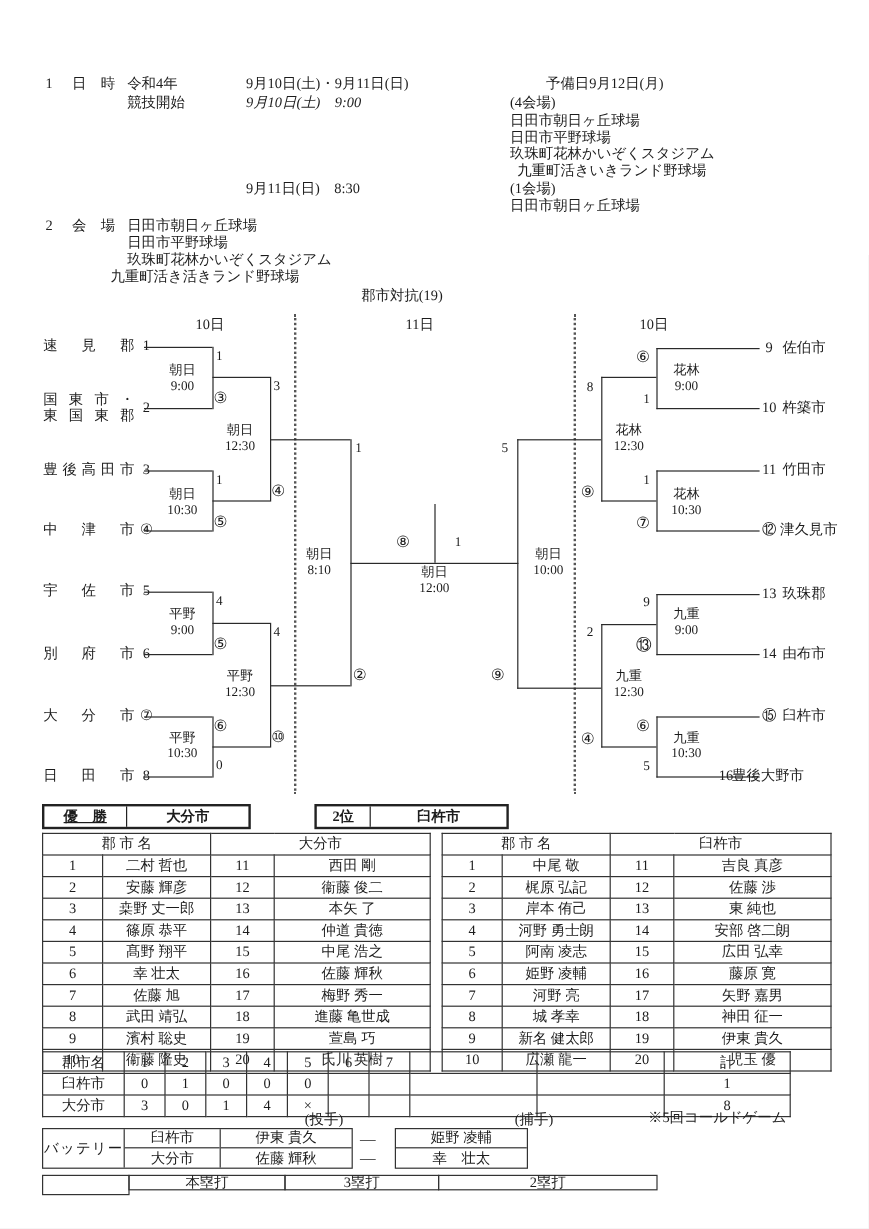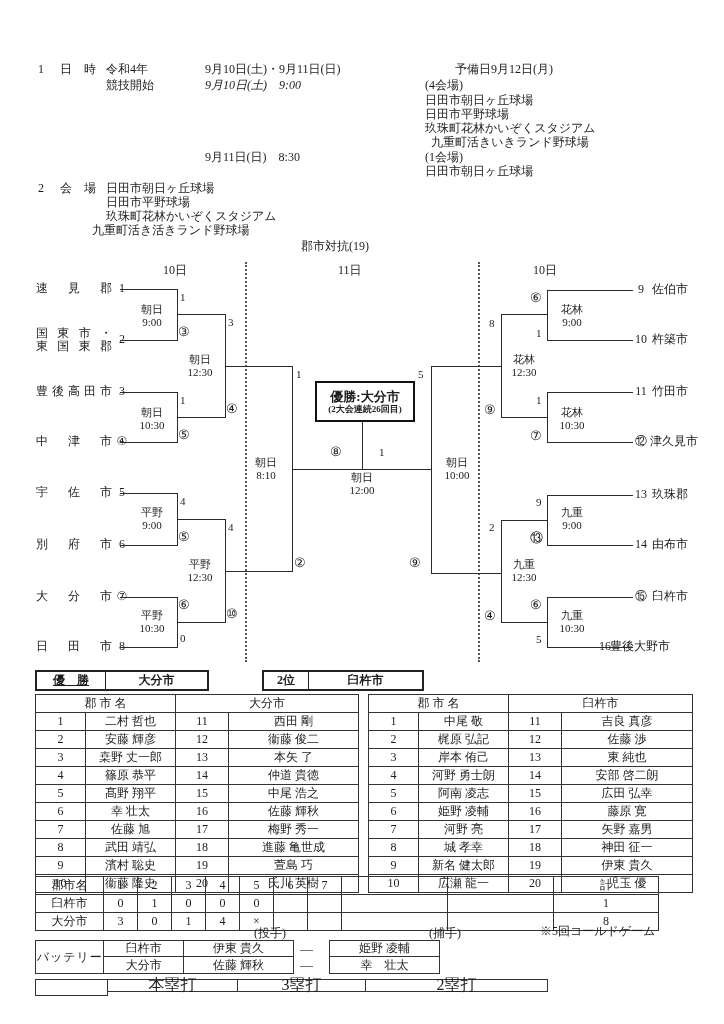--- a/index.html
+++ b/index.html
@@ -43,21 +43,21 @@
   .bat-cell{display:flex;align-items:center;justify-content:center;font-size:12px;height:16px;box-sizing:border-box;}
   .bat-col .bat-cell:first-child{border-bottom:1.5px solid #333;}
   .bat-team{width:79px;border-right:1.5px solid #333;}
   .bat-pitch{width:110px;}
   .dash{position:absolute;font-size:13px;}
   .catch-box{position:absolute;left:329px;top:940px;width:109px;height:32px;border:1.5px solid #333;
              display:flex;flex-direction:column;}
   .catch-box .bat-cell{height:16px;}
   .catch-box .bat-cell:first-child{border-bottom:1.5px solid #333;}
   .bot-cell{position:absolute;border:1.5px solid #333;box-sizing:border-box;display:flex;
-            align-items:center;justify-content:center;font-size:16px;}
+            align-items:center;justify-content:center;font-size:12px;}
 </style>
 </head>
 <body>
 
 <div class="page">
 
 
   <span class="abs t12" style="left:38px;top:62px;">1</span>
   <span class="abs t12" style="left:60px;top:62px;">日　時</span>
   <span class="abs t12" style="left:106px;top:62px;">令和4年</span>
@@ -232,24 +232,20 @@
   <div class="hl" style="left:501px;top:314px;width:46px;"></div>
   <div class="hl" style="left:501px;top:417px;width:46px;"></div>
   <div class="hl" style="left:501px;top:520px;width:46px;"></div>
   <div class="hl" style="left:501px;top:622px;width:46px;"></div>
   <div class="vl" style="left:501px;top:314px;height:104px;"></div>
   <div class="vl" style="left:501px;top:520px;height:103px;"></div>
   <div class="hl" style="left:431px;top:366px;width:70px;"></div>
   <div class="hl" style="left:431px;top:573px;width:70px;"></div>
   <div class="vl" style="left:431px;top:366px;height:208px;"></div>
 
-  <div class="champ">
-    <div class="l1">優勝:大分市</div>
-    <div class="l2">(2大会連続26回目)</div>
-  </div>
 
   <div class="vlabel" style="left:130px;top:303px;width:44px;">
       <div>朝日</div>
       <div>9:00</div>
     </div>
   <div class="vlabel" style="left:130px;top:406px;width:44px;">
       <div>朝日</div>
       <div>10:30</div>
     </div>
   <div class="vlabel" style="left:178px;top:353px;width:44px;">

